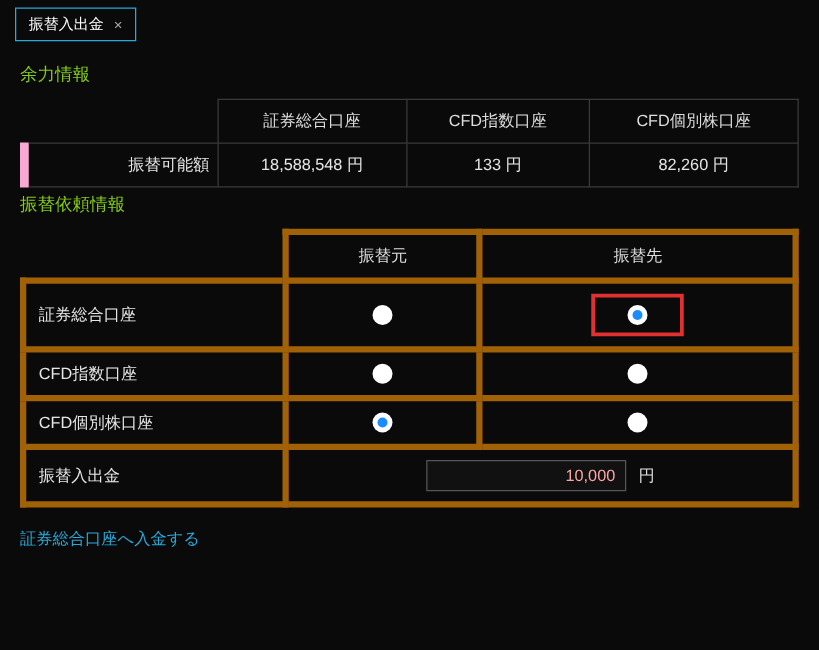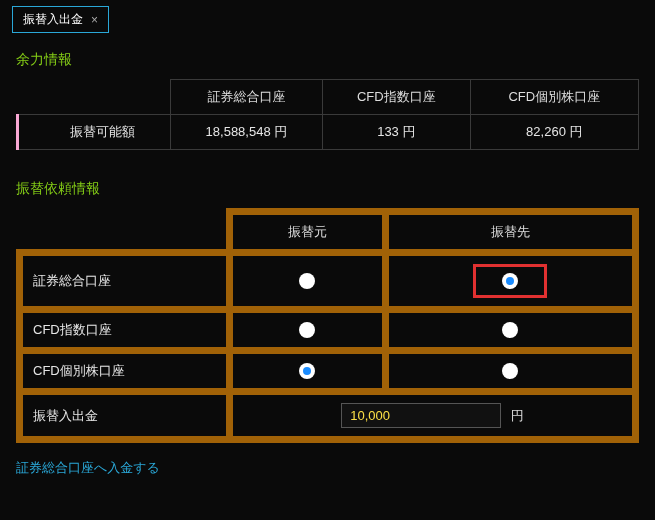--- a/index.html
+++ b/index.html
@@ -44,30 +44,30 @@
   .balance-table th, .balance-table td {
     border: 1px solid #3a3a3a;
     padding: 8px 6px;
     text-align: center;
   }
   .balance-table th {
     font-weight: normal;
     color: #ddd;
   }
   .balance-table .row-label-cell {
-    border-left: 3px solid #f9a8d4;
-    text-align: center;
+    border-left: 7px solid #f9a8d4;
+    text-align: right;
     padding-left: 22px;
   }
   .balance-table .corner-cell {
     border: none;
   }
 
   .request-table th, .request-table td {
-    border: 7px solid #a16207;
+    border: 5px solid #a16207;
     padding: 8px 6px;
     text-align: center;
   }
   .request-table th {
     font-weight: normal;
     color: #ddd;
   }
   .request-table .row-label-cell {
     text-align: left;
     padding-left: 10px;
@@ -101,22 +101,22 @@
     justify-content: center;
     border: 3px solid #e03030;
     padding: 6px 26px;
   }
 
   .amount-input {
     width: 160px;
     padding: 4px 8px;
     background: #111;
     border: 1px solid #555;
-    color: #fde047;
-    text-align: left;
+    color: #fca5a5;
+    text-align: right;
     font-size: 13px;
   }
   .unit {
     margin-left: 6px;
     color: #ddd;
   }
   .amount-cell {
     text-align: left;
     padding-left: 120px;
   }
@@ -164,21 +164,21 @@
     </tr>
     <tr>
       <td class="row-label-cell">振替可能額</td>
       <td>18,588,548 円</td>
       <td>133 円</td>
       <td>82,260 円</td>
     </tr>
   </tbody>
     </table>
 
-  <div class="section-title" style="margin-top:30px;">振替依頼情報</div>
+  <div class="section-title" style="margin-top:5px;">振替依頼情報</div>
 
   <table class="request-table">
     <tbody>
         <tr>
       <th class="corner-cell"></th>
       <th>振替元</th>
       <th>振替先</th>
     </tr>
     <tr>
       <td class="row-label-cell">証券総合口座</td>

